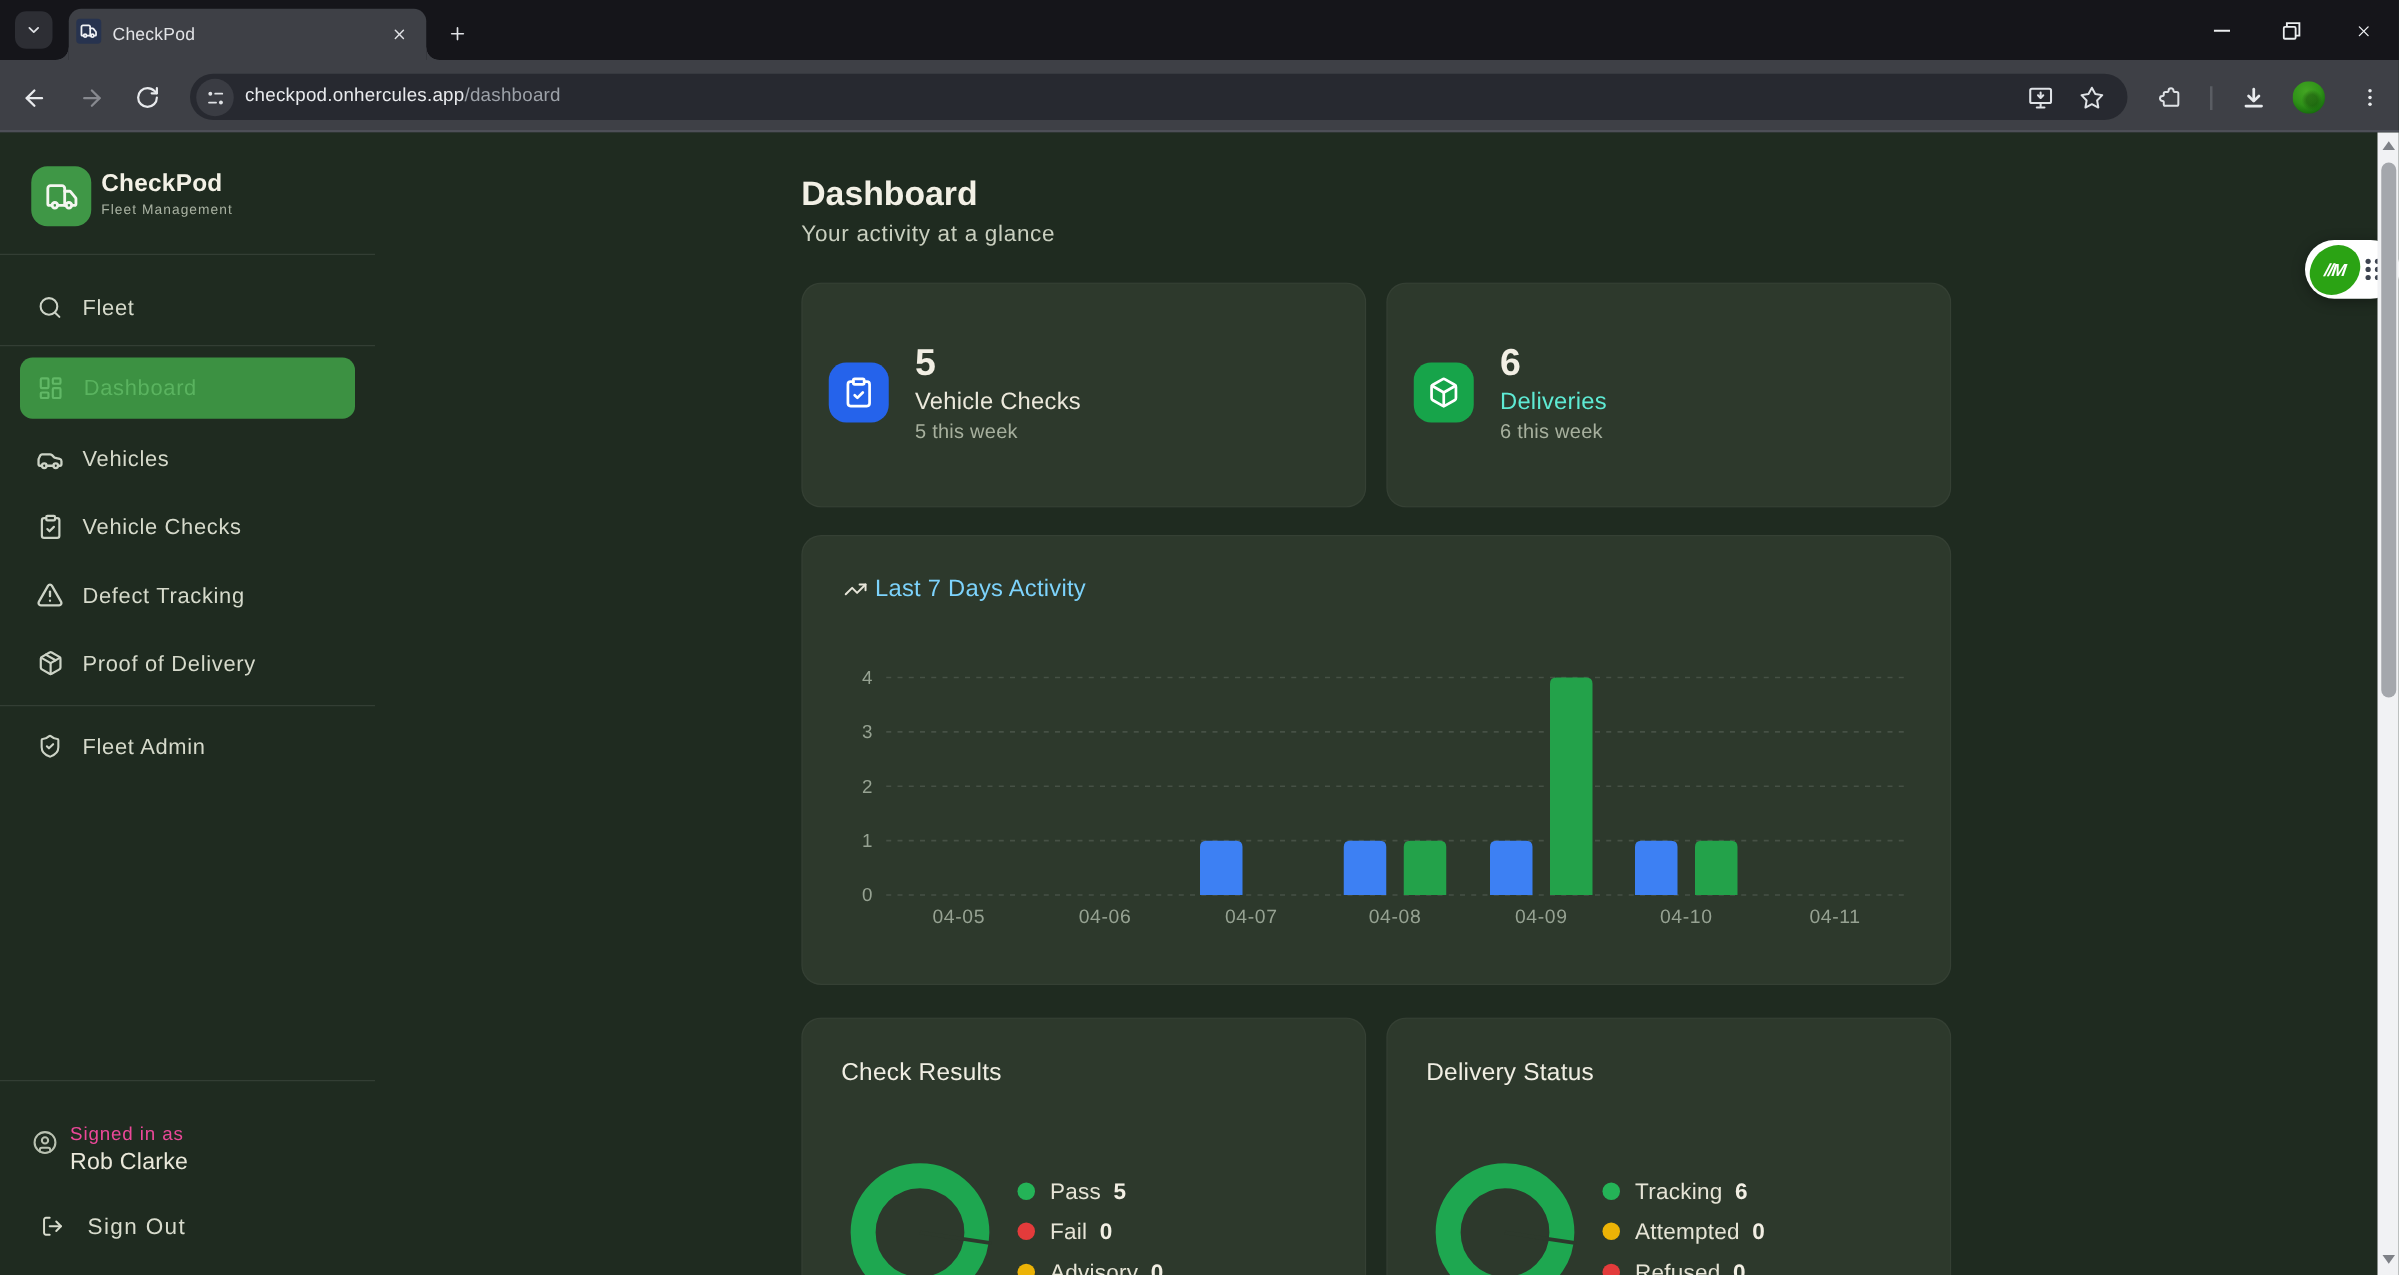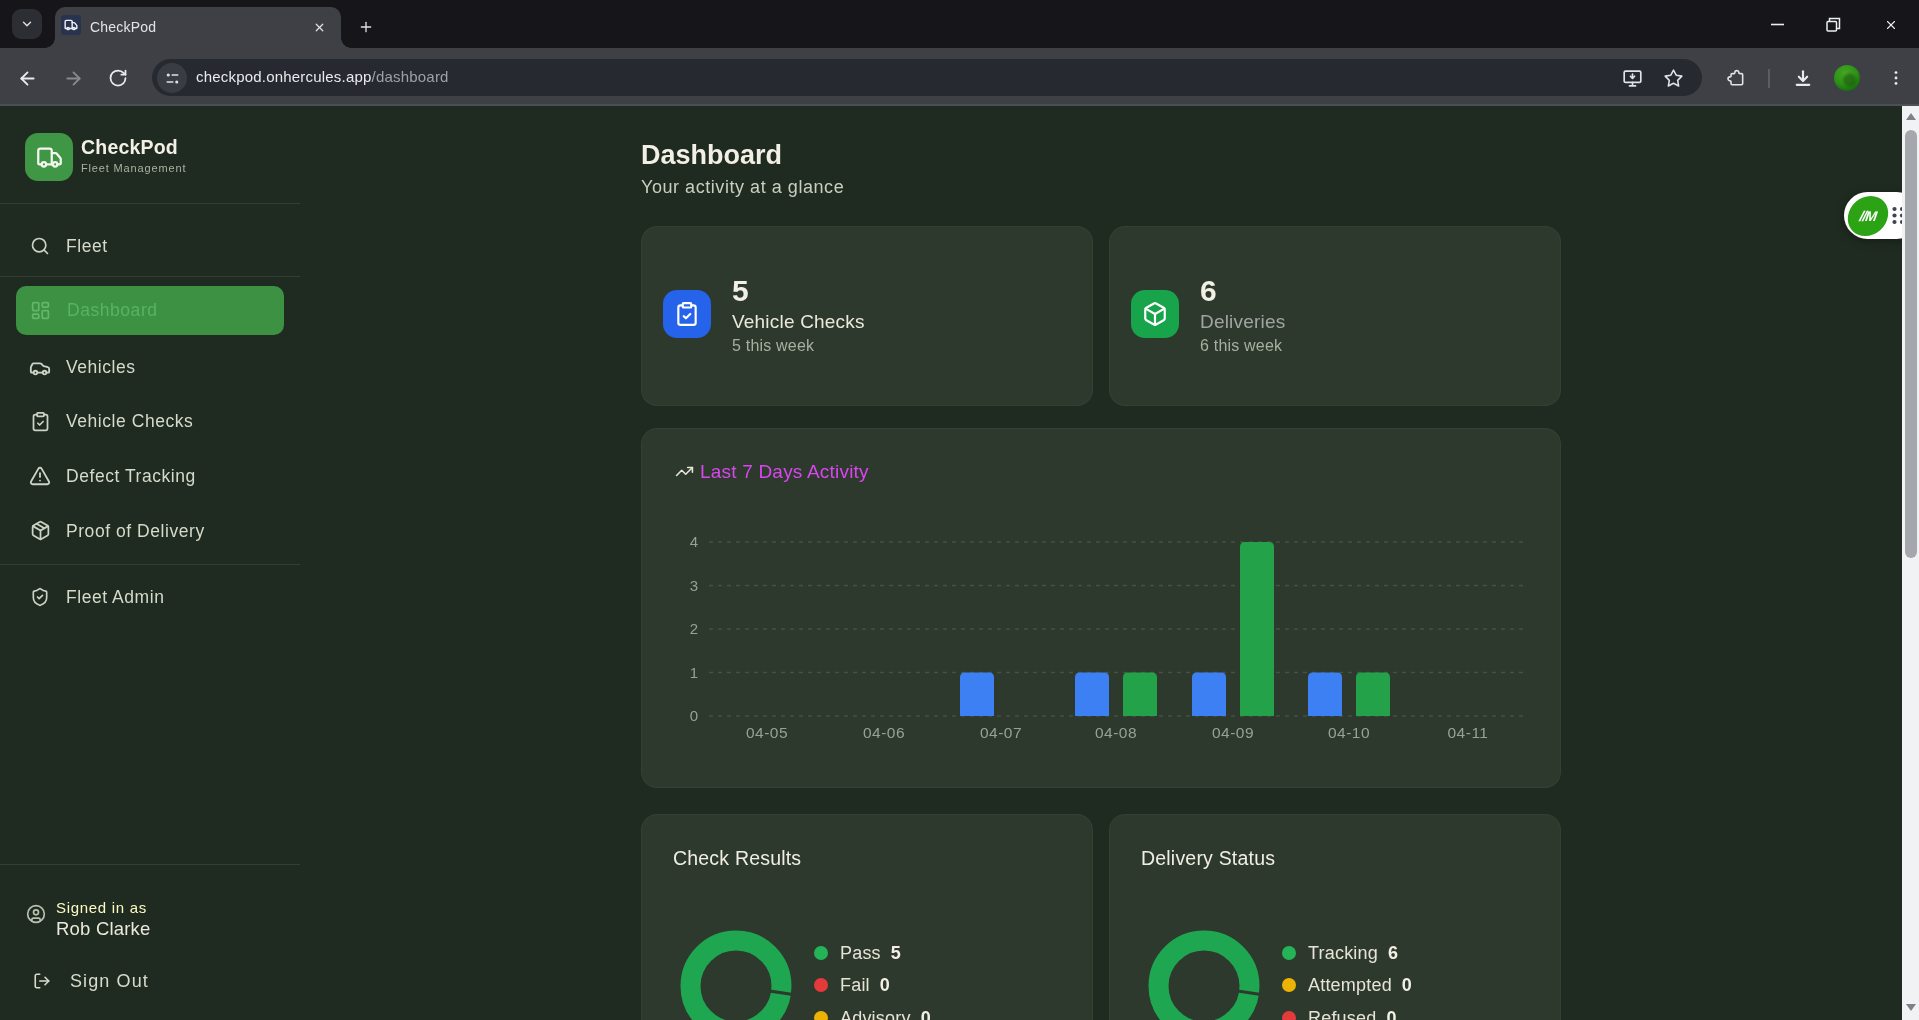--- a/index.html
+++ b/index.html
@@ -180,21 +180,21 @@
       <path d="M20 13c0 5-3.5 7.5-7.66 8.95a1 1 0 0 1-.67-.01C7.5 20.5 4 18 4 13V6a1 1 0 0 1 1-1c2 0 4.5-1.2 6.24-2.72a1 1 0 0 1 1.52 0C14.51 3.81 17 5 19 5a1 1 0 0 1 1 1z"></path>
       <path d="m9 12 2 2 4-4"></path>
     </svg>
 <div class="navtxt" style="top:479px;line-height:24px">Fleet Admin</div>
 <div class="hr" style="top:758px"></div>
 <svg class="abs ic" style="left:26px;top:798px" width="20" height="20" viewBox="0 0 24 24" fill="none" stroke="#b9c1b1" stroke-width="2" stroke-linecap="round" stroke-linejoin="round">
       <circle cx="12" cy="12" r="10"></circle>
       <circle cx="12" cy="10" r="3"></circle>
       <path d="M7 20.662V19a2 2 0 0 1 2-2h6a2 2 0 0 1 2 2v1.662"></path>
     </svg>
-<div class="abs" style="left:56px;top:793px;font-size:15px;color:#fef9c3;line-height:18px;letter-spacing:.7px">Signed in as</div>
+<div class="abs" style="left:56px;top:793px;font-size:15px;color:#ec4899;line-height:18px;letter-spacing:.7px">Signed in as</div>
 <div class="abs" style="left:56px;top:811px;font-size:18.5px;color:#eae8da;line-height:24px;letter-spacing:.2px">Rob Clarke</div>
 <svg class="abs ic" style="left:33px;top:866px" width="18" height="18" viewBox="0 0 24 24" fill="none" stroke="#d8dccd" stroke-width="2.1" stroke-linecap="round" stroke-linejoin="round">
       <path d="M9 21H5a2 2 0 0 1-2-2V5a2 2 0 0 1 2-2h4"></path>
       <polyline points="16 17 21 12 16 7"></polyline>
       <line x1="21" x2="9" y1="12" y2="12"></line>
     </svg>
 <div class="abs" style="left:70px;top:863px;font-size:18px;color:#d8dccd;line-height:24px;letter-spacing:1.1px">Sign Out</div>
 
 <div class="abs" style="left:641px;top:32px;font-size:27px;font-weight:bold;color:#f2f0e5;letter-spacing:0;line-height:34px">Dashboard</div>
 <div class="abs" style="left:641px;top:70px;font-size:18px;color:#c9cfbf;letter-spacing:.55px;line-height:22px">Your activity at a glance</div>
@@ -212,29 +212,29 @@
 </div>
 <div class="card" style="left:1109px;top:120px;width:452px;height:180px">
   <div class="abs" style="left:21px;top:63px;width:48px;height:48px;border-radius:14px;background:#17a44a;display:flex;align-items:center;justify-content:center">
     <svg class="ic" width="26" height="26" viewBox="0 0 24 24" fill="none" stroke="#fff" stroke-width="2" stroke-linecap="round" stroke-linejoin="round">
           <path d="M21 8a2 2 0 0 0-1-1.73l-7-4a2 2 0 0 0-2 0l-7 4A2 2 0 0 0 3 8v8a2 2 0 0 0 1 1.73l7 4a2 2 0 0 0 2 0l7-4A2 2 0 0 0 21 16Z"></path>
           <path d="m3.3 7 8.7 5 8.7-5"></path>
           <path d="M12 22V12"></path>
         </svg>
   </div>
   <div class="abs" style="left:90px;top:47px;font-size:30px;font-weight:bold;color:#f2efe4;line-height:34px">6</div>
-  <div class="abs" style="left:90px;top:83px;font-size:19px;font-weight:500;color:#a3a3a3;letter-spacing:.2px;line-height:24px">Deliveries</div>
+  <div class="abs" style="left:90px;top:83px;font-size:19px;font-weight:500;color:#5eead4;letter-spacing:.2px;line-height:24px">Deliveries</div>
   <div class="abs" style="left:90px;top:108px;font-size:16px;color:#a7b09e;letter-spacing:.2px;line-height:22px">6 this week</div>
 </div>
 <div class="card" style="left:641px;top:322px;width:920px;height:360px">
   <svg class="abs ic" style="left:33px;top:33px" width="19" height="19" viewBox="0 0 24 24" fill="none" stroke="#e8e6da" stroke-width="2" stroke-linecap="round" stroke-linejoin="round">
         <polyline points="22 7 13.5 15.5 8.5 10.5 2 17"></polyline>
         <polyline points="16 7 22 7 22 13"></polyline>
       </svg>
-  <div class="abs" style="left:58px;top:30px;font-size:19px;font-weight:500;color:#d946ef;letter-spacing:.2px;line-height:26px">Last 7 Days Activity</div>
+  <div class="abs" style="left:58px;top:30px;font-size:19px;font-weight:500;color:#7dd3fc;letter-spacing:.2px;line-height:26px">Last 7 Days Activity</div>
   <svg class="ic" width="918" height="358" viewBox="0 0 918 358" font-family="Liberation Sans, sans-serif">
     <line x1="67" y1="113" x2="884" y2="113" stroke="rgba(255,255,255,.12)" stroke-width="1.3" stroke-dasharray="4 5"></line>
     <line x1="67" y1="156.5" x2="884" y2="156.5" stroke="rgba(255,255,255,.12)" stroke-width="1.3" stroke-dasharray="4 5"></line>
     <line x1="67" y1="200" x2="884" y2="200" stroke="rgba(255,255,255,.12)" stroke-width="1.3" stroke-dasharray="4 5"></line>
     <line x1="67" y1="243.5" x2="884" y2="243.5" stroke="rgba(255,255,255,.12)" stroke-width="1.3" stroke-dasharray="4 5"></line>
     <line x1="67" y1="287" x2="884" y2="287" stroke="rgba(255,255,255,.12)" stroke-width="1.3" stroke-dasharray="4 5"></line>
     <text x="56" y="118" text-anchor="end" font-size="15" fill="#96a292">4</text>
     <text x="56" y="161.5" text-anchor="end" font-size="15" fill="#96a292">3</text>
     <text x="56" y="205" text-anchor="end" font-size="15" fill="#96a292">2</text>
     <text x="56" y="248.5" text-anchor="end" font-size="15" fill="#96a292">1</text>

